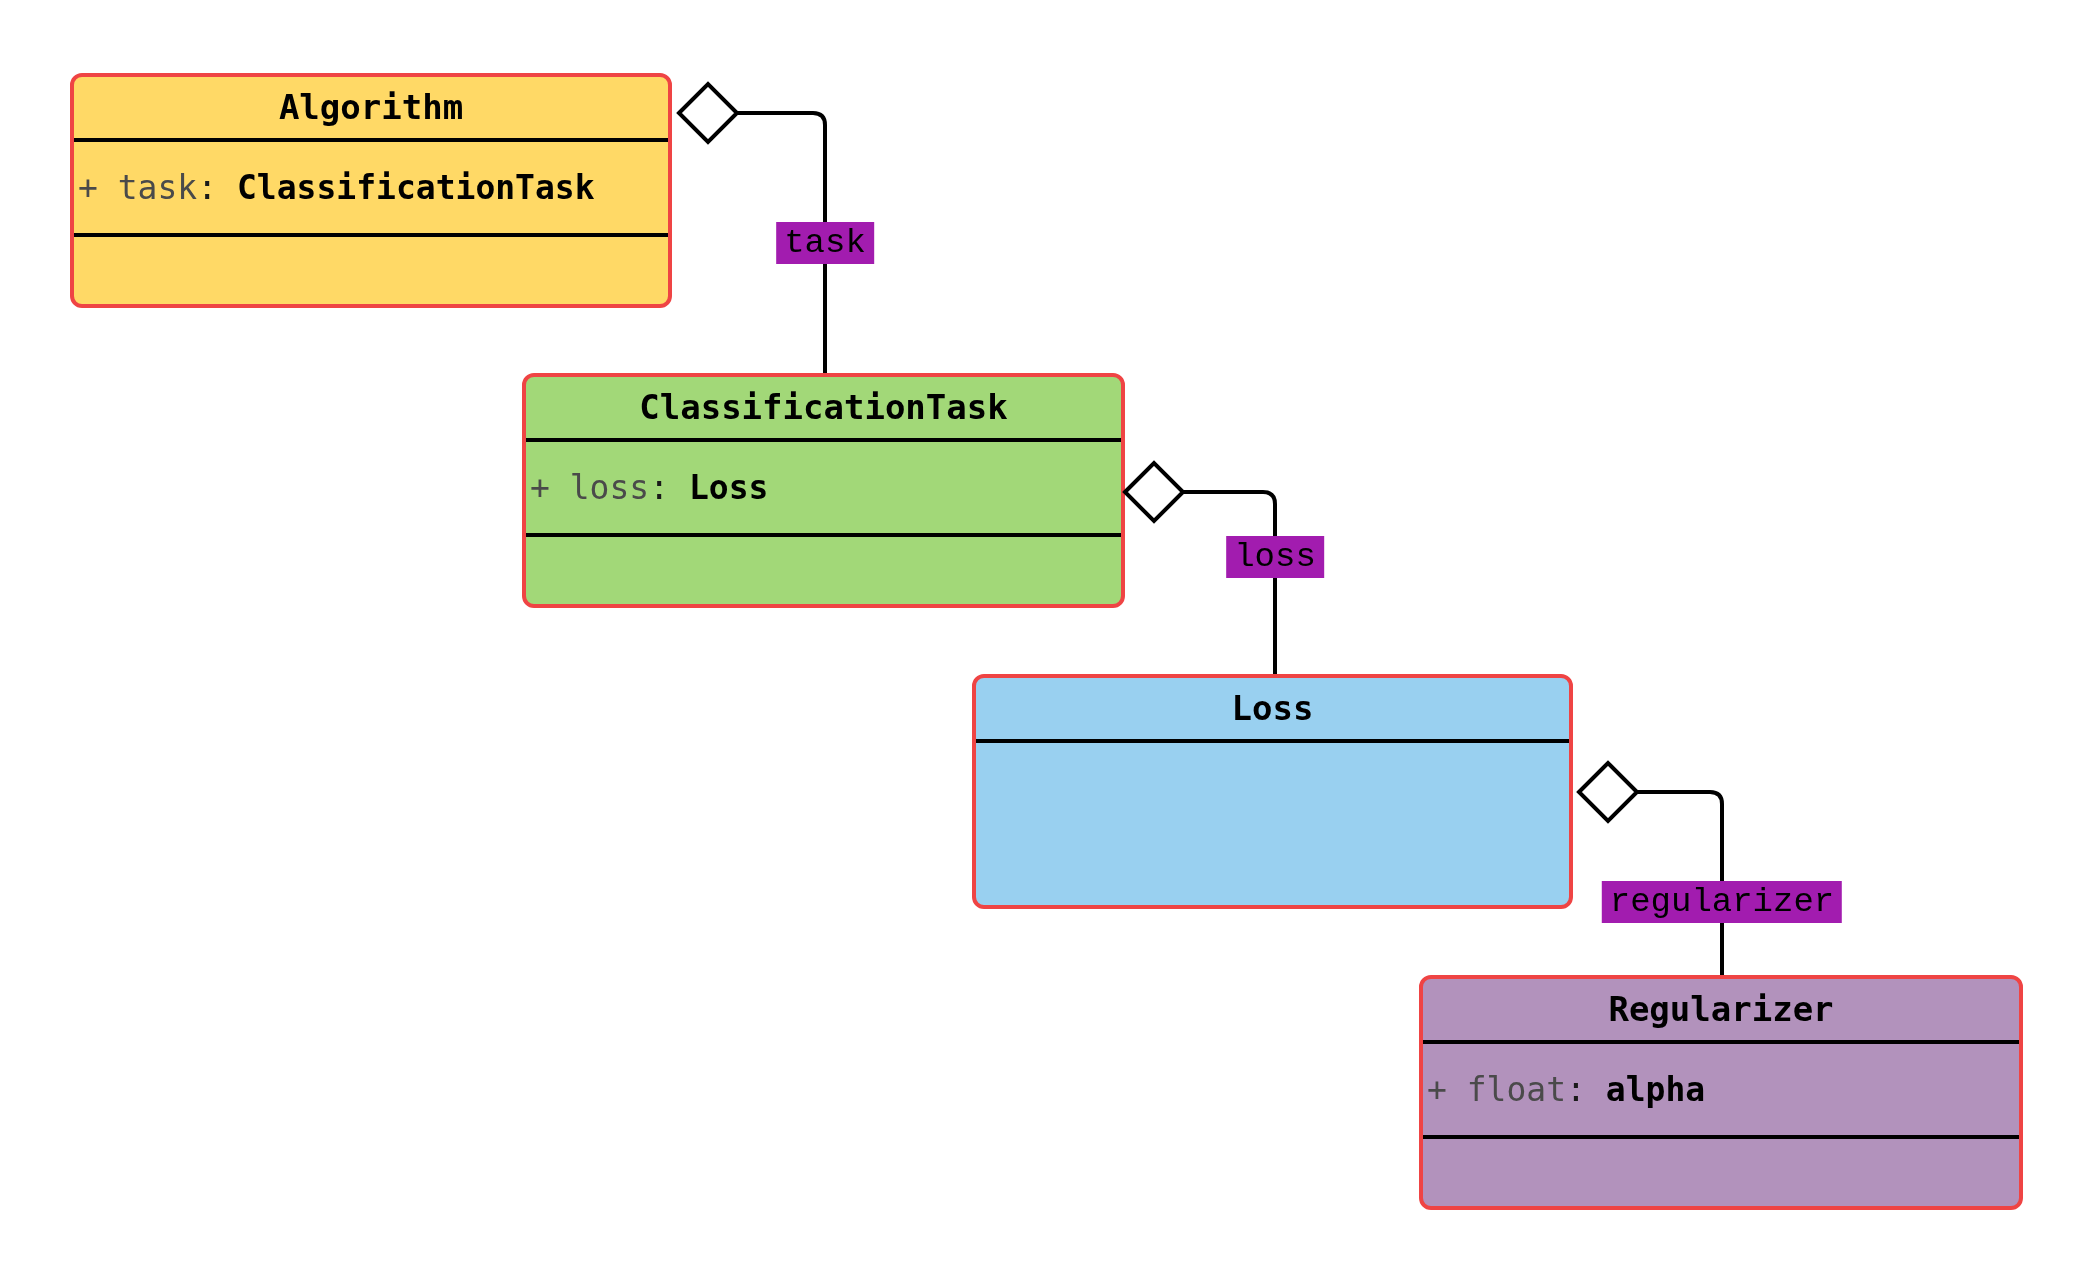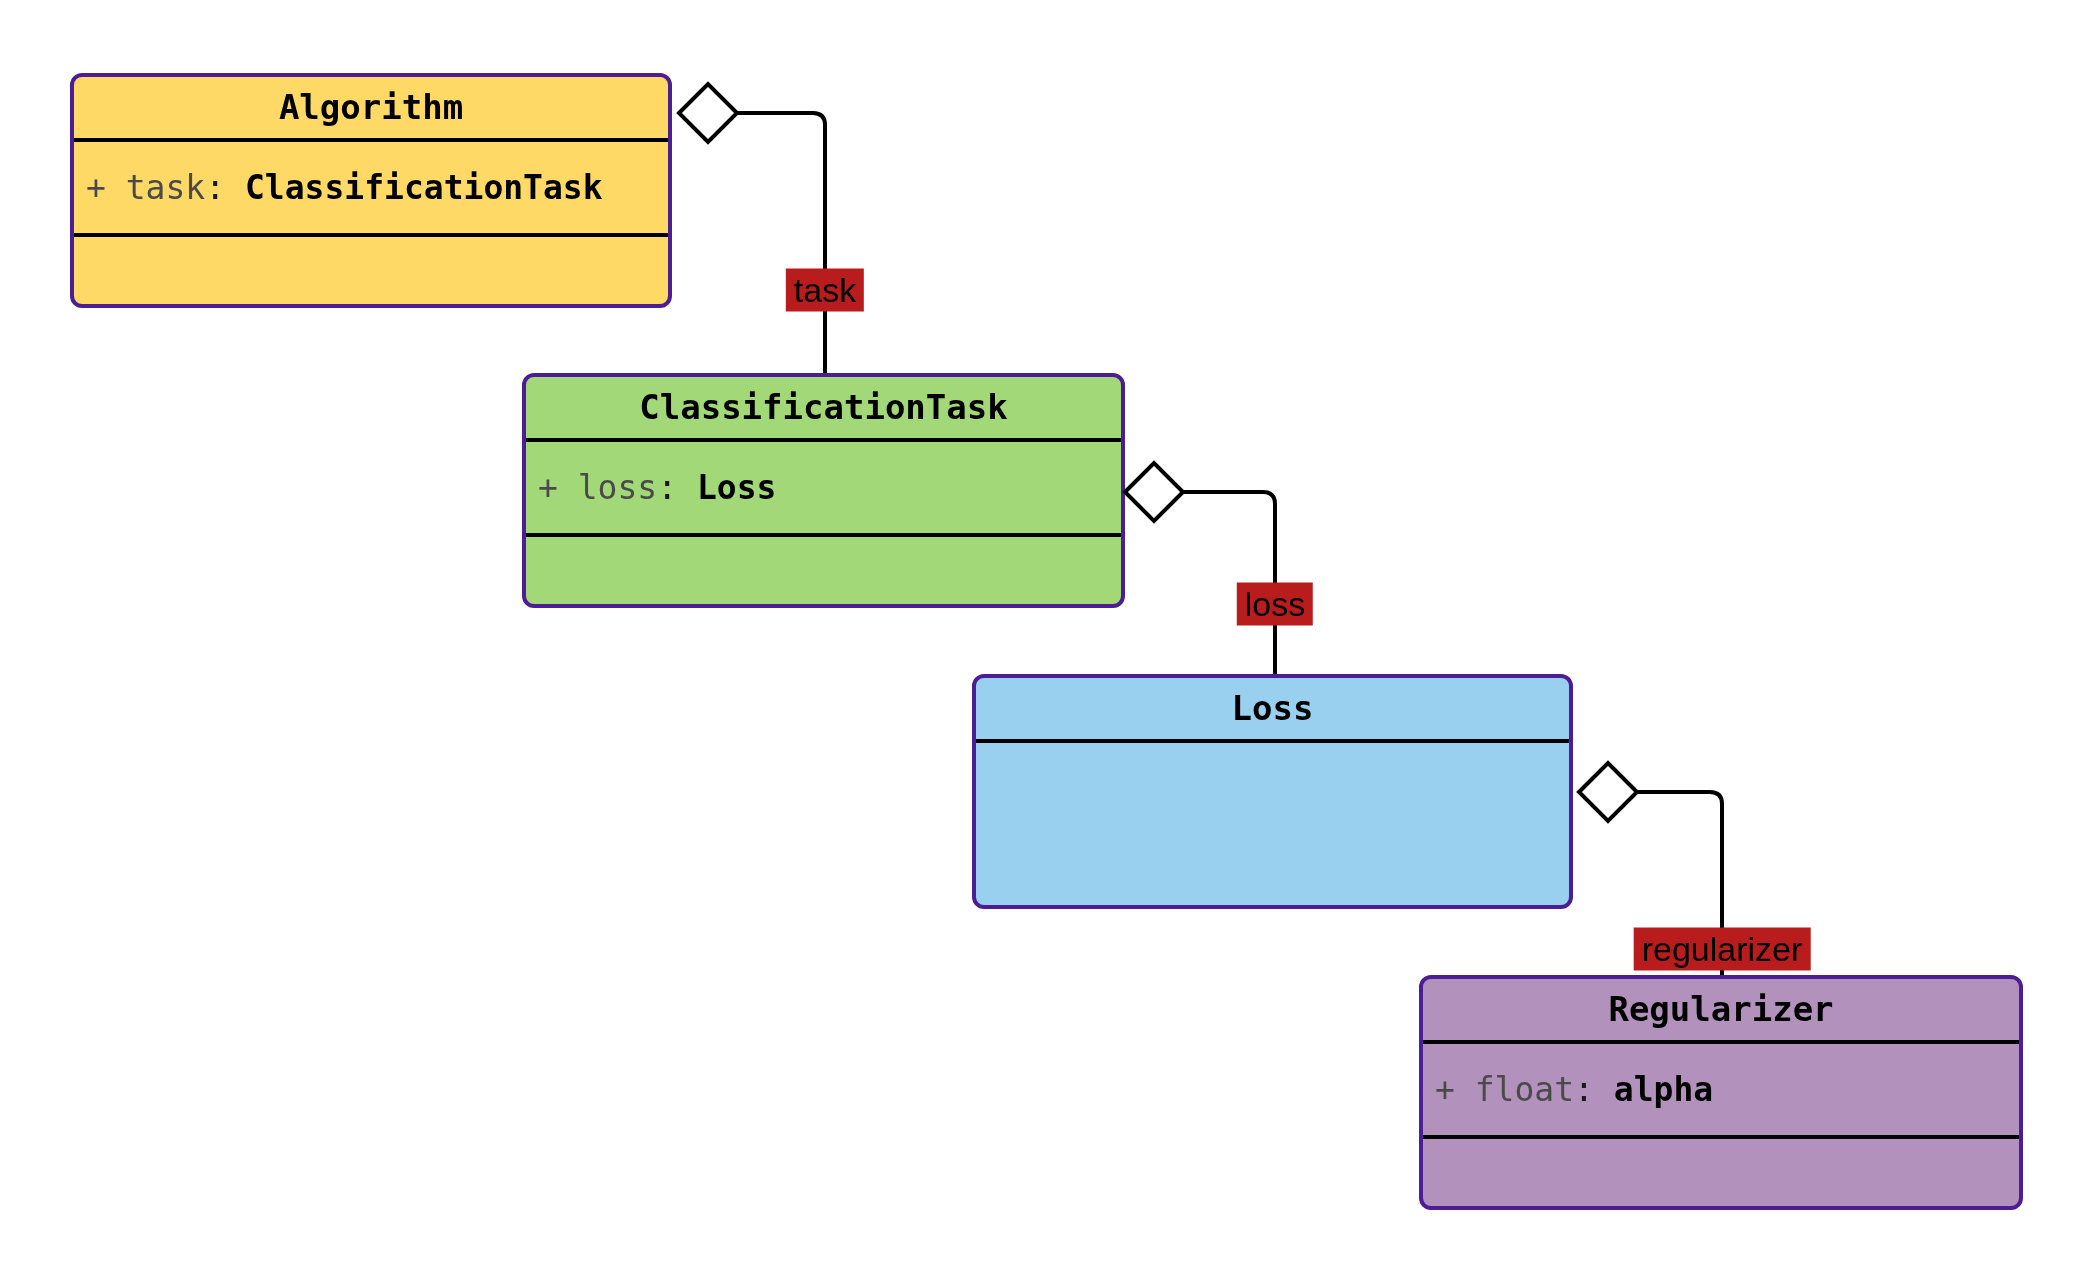--- a/index.html
+++ b/index.html
@@ -19,21 +19,21 @@
     position: absolute;
     left: 0; top: 0;
     width: 2100px;
     height: 1286px;
     z-index: 3;
     pointer-events: none;
   }
   .uml-class {
     position: absolute;
     z-index: 2;
-    border: 4px solid #4c1d95;
+    border: 4px solid #ef4444;
     border-radius: 12px;
     box-sizing: border-box;
     display: flex;
     flex-direction: column;
   }
   .pos-0 { left: 70px;   top: 73px;  width: 602px; height: 235px; }
   .pos-1 { left: 522px;  top: 373px; width: 603px; height: 235px; }
   .pos-2 { left: 972px;  top: 674px; width: 601px; height: 235px; }
   .pos-3 { left: 1419px; top: 975px; width: 604px; height: 235px; }
   .uml-title {
@@ -43,40 +43,39 @@
     text-align: center;
     font-weight: bold;
     font-size: 34px;
     color: #000000;
   }
   .uml-attrs {
     height: 91px;
     border-bottom: 4px solid #000000;
     display: flex;
     align-items: center;
-    padding-left: 12px;
+    padding-left: 4px;
     font-size: 33px;
     box-sizing: content-box;
   }
   .attr-line { white-space: pre; }
   .attr-prefix { color: #4a4a4a; }
   .attr-sep    { color: #1a1a1a; }
   .attr-type   { color: #000000; font-weight: bold; }
   .uml-methods { flex: 1; }
   .edge-label {
     position: absolute;
     z-index: 4;
     transform: translate(-50%, -50%);
-    background: #b91c1c;
+    background: #a21caf;
     padding: 2px 8px;
-    font-family: Liberation Sans, sans-serif;
+    font-family: Liberation Mono, monospace;
     font-size: 34px;
     color: #000000;
     white-space: nowrap;
-    margin-top: 47px;
   }
   .lbl-task        { left: 825px;  top: 243px; }
   .lbl-loss        { left: 1275px; top: 557px; }
   .lbl-regularizer { left: 1722px; top: 902px; }
 </style>
 </head>
 <body>
 
 <div class="canvas">
 

